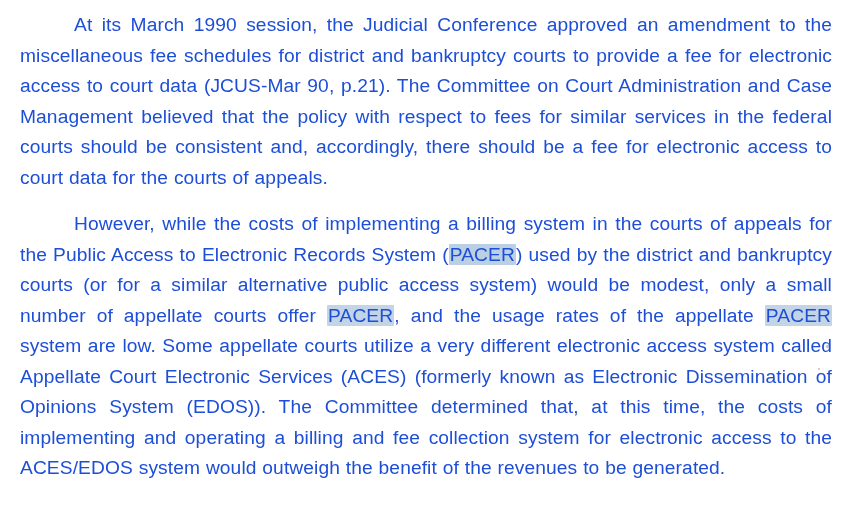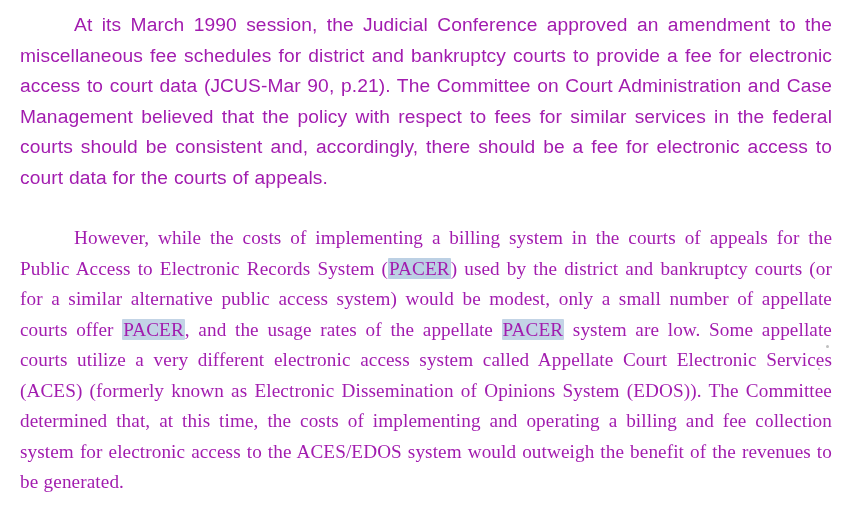--- a/index.html
+++ b/index.html
@@ -28,25 +28,24 @@
     width: 812px;
   }
   p.para {
     margin: 0 0 0 0;
     font-size: 19.2px;
     line-height: 30.5px;
     text-align: justify;
     text-justify: inter-word;
     letter-spacing: 0.1px;
     word-spacing: 0.4px;
-    color: #a21caf;
+    color: #1d4ed8;
   }
   p.para + p.para {
-    margin-top: 30px;
-    font-family: Liberation Serif, serif;
+    margin-top: 16px;
   }
   .indent {
     display: inline-block;
     width: 54px;
   }
   .hl {
     background: #bcd0e4;
     padding: 0 1px;
     border-radius: 1px;
   }

